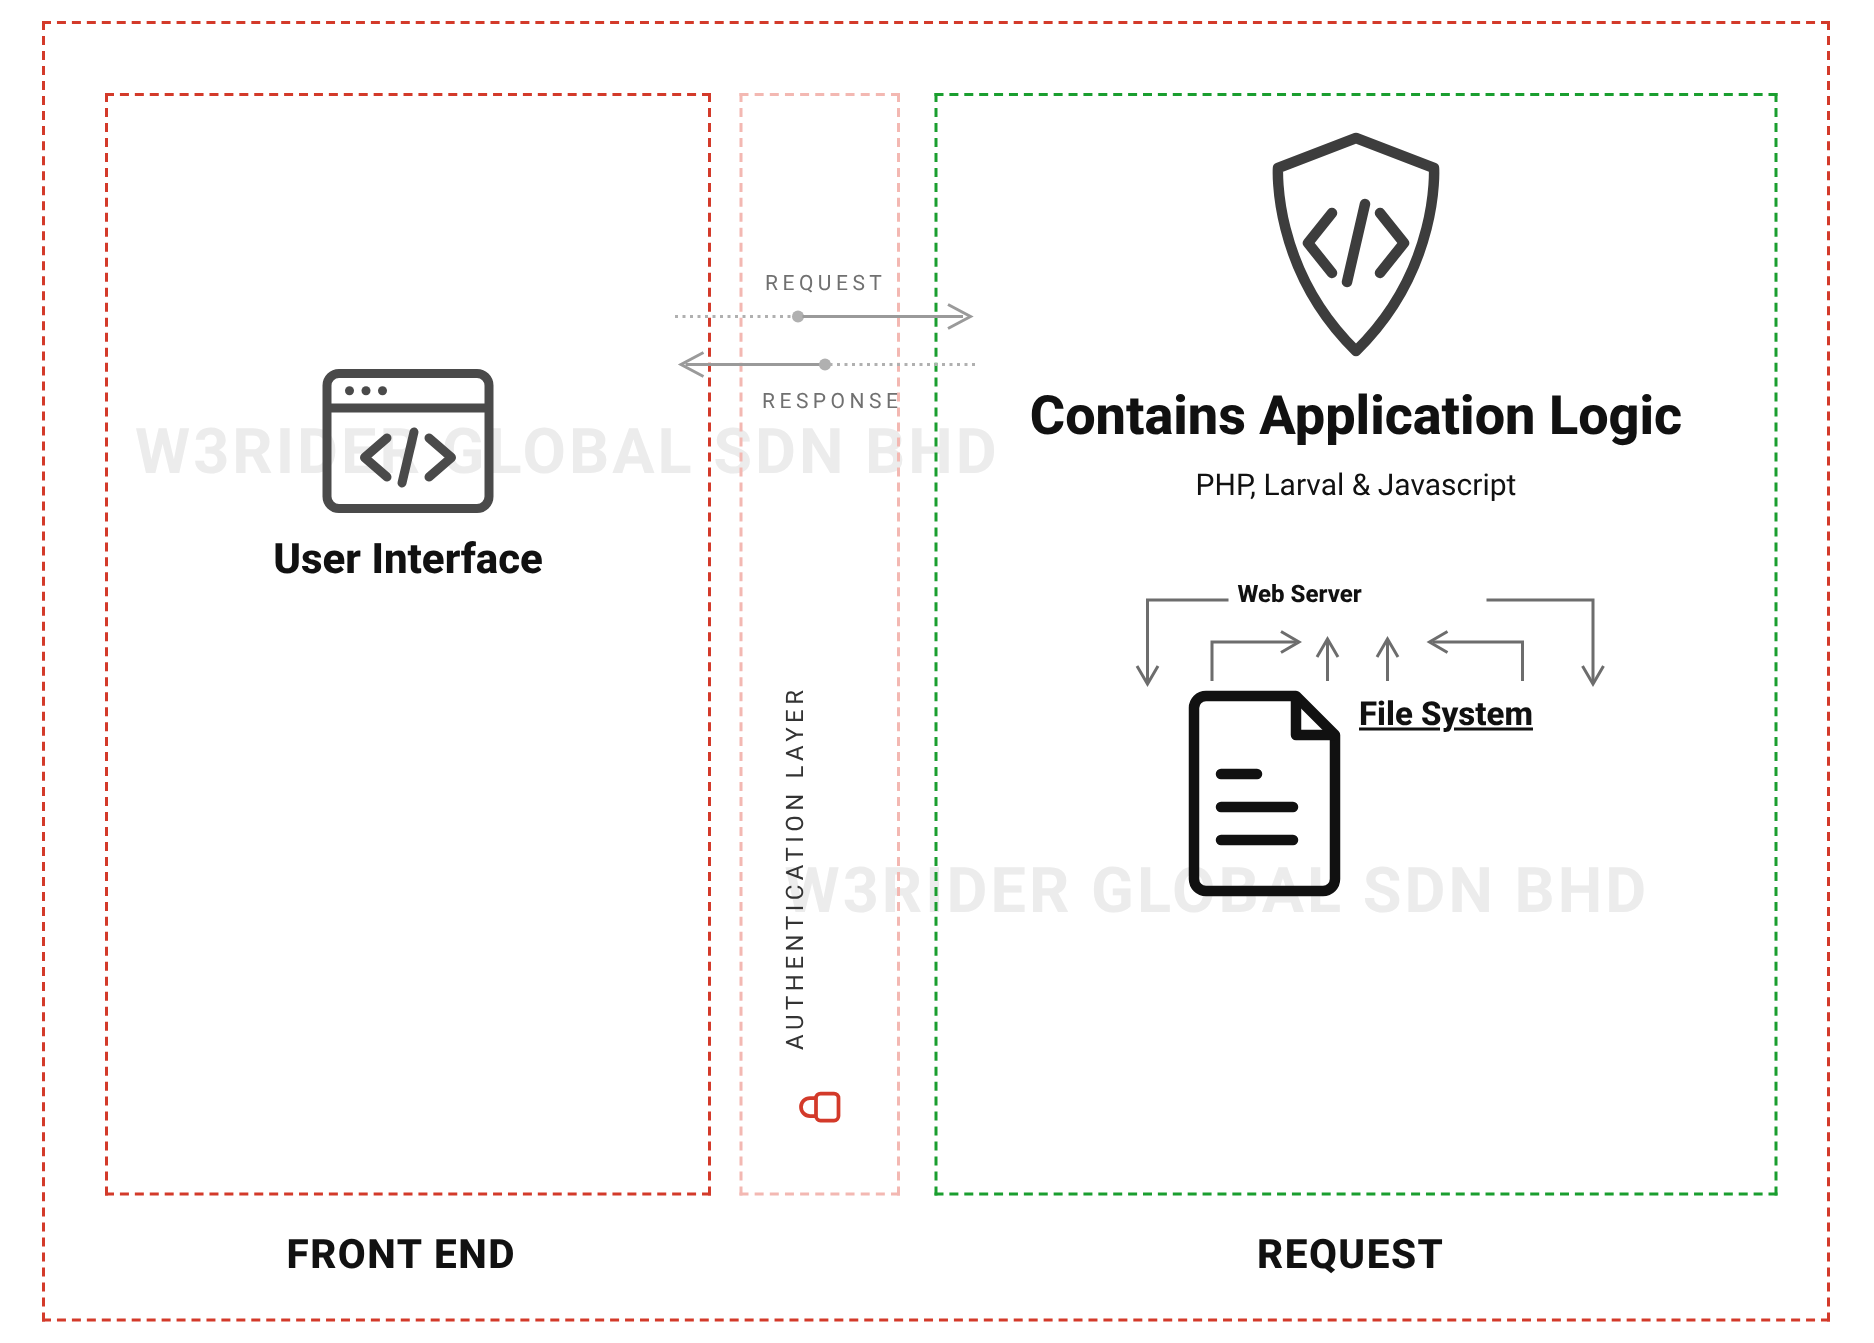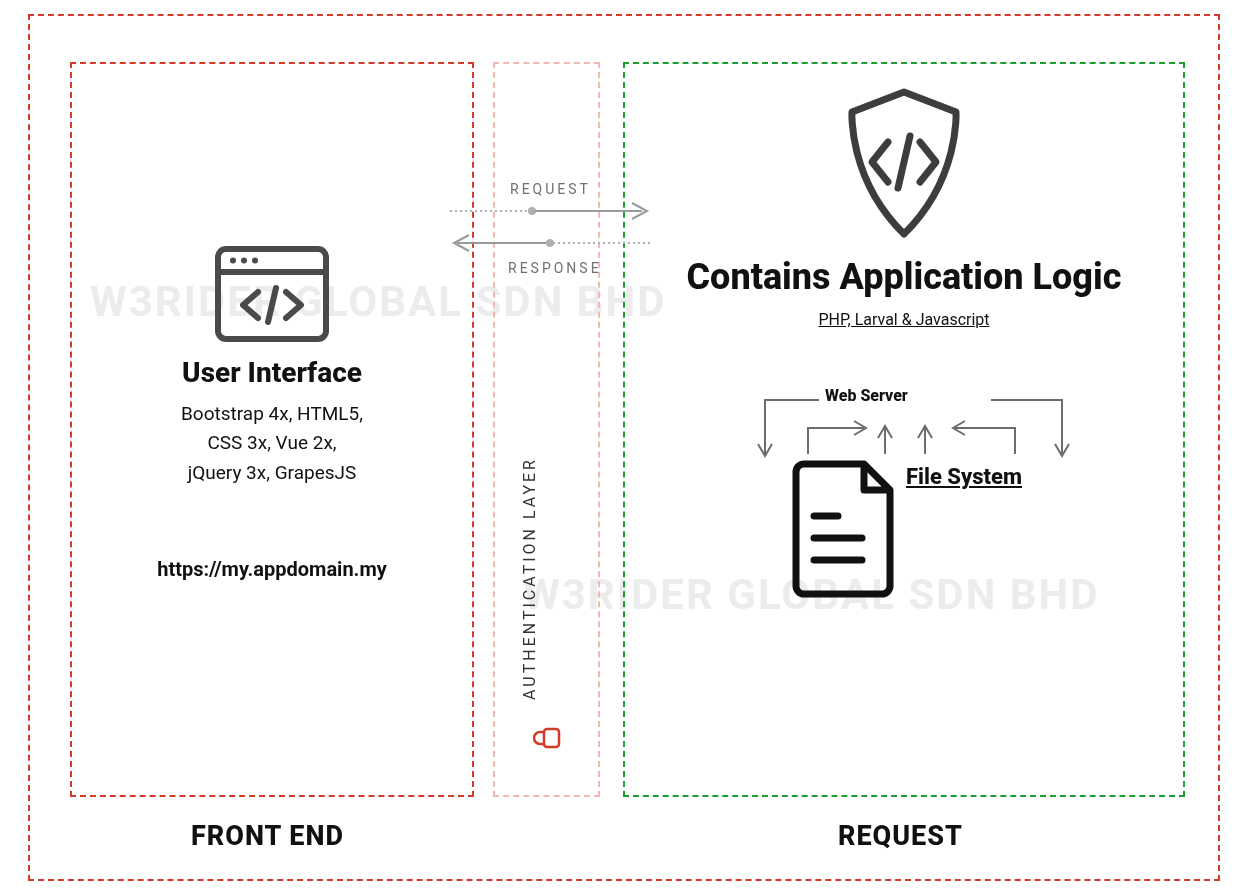--- a/index.html
+++ b/index.html
@@ -134,26 +134,20 @@
       <line x1="5" y1="28" x2="113" y2="28" stroke="#4a4a4a" stroke-width="6"></line>
       <circle cx="20" cy="16.5" r="3" fill="#4a4a4a"></circle>
       <circle cx="31" cy="16.5" r="3" fill="#4a4a4a"></circle>
       <circle cx="42" cy="16.5" r="3" fill="#4a4a4a"></circle>
       <polyline points="45,48 30,61 45,74" fill="none" stroke="#4a4a4a" stroke-width="6" stroke-linecap="round" stroke-linejoin="round"></polyline>
       <polyline points="73,48 88,61 73,74" fill="none" stroke="#4a4a4a" stroke-width="6" stroke-linecap="round" stroke-linejoin="round"></polyline>
       <line x1="63" y1="44" x2="55" y2="78" stroke="#4a4a4a" stroke-width="6" stroke-linecap="round"></line>
     </svg>
   </div>
   <div class="title-big">User Interface</div>
-  <div class="sub">
-    <div>Bootstrap 4x, HTML5,</div>
-    <div>CSS 3x, Vue 2x,</div>
-    <div>jQuery 3x, GrapesJS</div>
-  </div>
-  <div class="url">https://my.appdomain.my</div>
 </div>
 
 <div class="auth-box"></div>
 <div class="auth-vertical" style="top:700px;">AUTHENTICATION LAYER</div>
 
 <svg width="36" height="36" style="position:absolute; left:529px; top:720px; z-index:2;">
   <g transform="rotate(-90 18 18)">
     <rect x="9" y="15" width="18" height="15" rx="3" fill="none" stroke="#d33a2a" stroke-width="2.5"></rect>
     <path d="M12 15 v-4 a6 6 0 0 1 12 0 v4" fill="none" stroke="#d33a2a" stroke-width="2.5"></path>
   </g>
@@ -178,21 +172,21 @@
 
   <div style="margin-top:20px; display:flex; justify-content:center; position:relative; z-index:2;">
     <svg width="140" height="160" viewBox="0 0 140 160">
       <path d="M70 8 L122 28 C122 28 126 95 70 150 C14 95 18 28 18 28 Z" fill="none" stroke="#3d3d3d" stroke-width="7" stroke-linejoin="round"></path>
       <polyline points="54,58 38,78 54,98" fill="none" stroke="#3d3d3d" stroke-width="7" stroke-linecap="round" stroke-linejoin="round"></polyline>
       <polyline points="86,58 102,78 86,98" fill="none" stroke="#3d3d3d" stroke-width="7" stroke-linecap="round" stroke-linejoin="round"></polyline>
       <line x1="76" y1="52" x2="64" y2="104" stroke="#3d3d3d" stroke-width="7" stroke-linecap="round"></line>
     </svg>
   </div>
   <div class="title-big" style="font-size:36px;">Contains Application Logic</div>
-  <div class="sub" style="font-size:16px;text-decoration:underline;">PHP, Larval &amp; Javascript</div>
+  <div class="sub" style="font-size:20px;">PHP, Larval &amp; Javascript</div>
 
   <div class="web-server-title" style="left:200px; top:322px;">Web Server</div>
 
   <svg style="position:absolute; left:55px; top:322px; z-index:2;" width="452" height="160">
 
     <polyline points="139,14 85,14 85,68" fill="none" stroke="#6d6d6d" stroke-width="2"></polyline>
     <polyline points="78,58 85,70 92,58" fill="none" stroke="#6d6d6d" stroke-width="2"></polyline>
 
     <polyline points="128,68 128,42 184,42" fill="none" stroke="#6d6d6d" stroke-width="2"></polyline>
     <polyline points="174,35 186,42 174,49" fill="none" stroke="#6d6d6d" stroke-width="2"></polyline>

